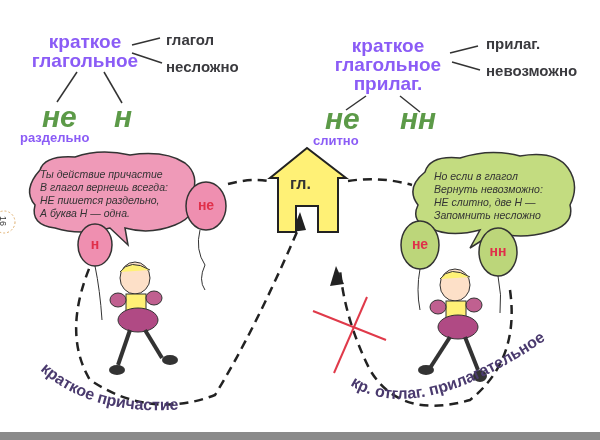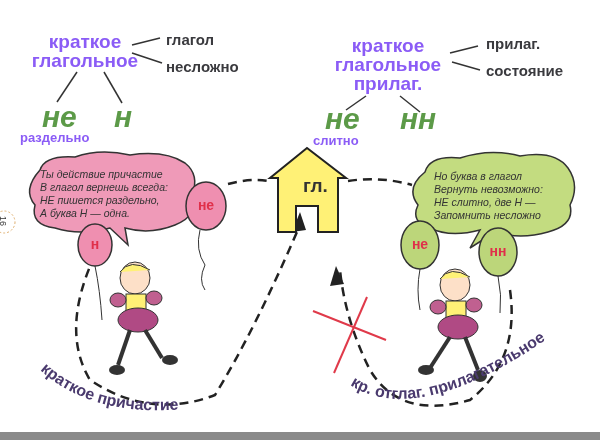--- a/index.html
+++ b/index.html
@@ -104,35 +104,35 @@
 <div class="abs green" style="left:42px;top:100px;">не</div>
 <div class="abs green" style="left:114px;top:100px;">н</div>
 <div class="abs greensm" style="left:20px;top:130px;">раздельно</div>
 
 <div class="abs red" style="left:328px;top:36px;width:120px;">
   <div>краткое</div>
   <div>глагольное</div>
   <div>прилаг.</div>
 </div>
 <div class="abs dark" style="left:486px;top:35px;">прилаг.</div>
-<div class="abs dark" style="left:486px;top:62px;">состояние</div>
+<div class="abs dark" style="left:486px;top:62px;">невозможно</div>
 <div class="abs green" style="left:325px;top:102px;">не</div>
 <div class="abs green" style="left:400px;top:102px;">нн</div>
 <div class="abs greensm" style="left:313px;top:133px;">слитно</div>
 
-<div class="abs" style="left:303px;top:175px;font-weight:bold;font-size:19px;color:#333;">гл.</div>
+<div class="abs" style="left:290px;top:175px;font-weight:bold;font-size:16px;color:#333;">гл.</div>
 
 <div class="abs bubble-text" style="left:40px;top:168px;">
   <div>Ты действие причастие</div>
   <div>В глагол вернешь всегда:</div>
   <div>НЕ пишется раздельно,</div>
   <div>А буква Н — одна.</div>
 </div>
 <div class="abs bubble-text" style="left:434px;top:170px;">
-  <div>Но буква в глагол</div>
+  <div>Но если в глагол</div>
   <div>Вернуть невозможно:</div>
   <div>НЕ слитно, две Н —</div>
   <div>Запомнить несложно</div>
 </div>
 
 <div class="abs bal-txt" style="left:85px;top:236px;width:20px;">н</div>
 <div class="abs bal-txt" style="left:192px;top:197px;width:28px;">не</div>
 <div class="abs bal-txt" style="left:406px;top:236px;width:28px;">не</div>
 <div class="abs bal-txt" style="left:484px;top:243px;width:28px;">нн</div>
 

